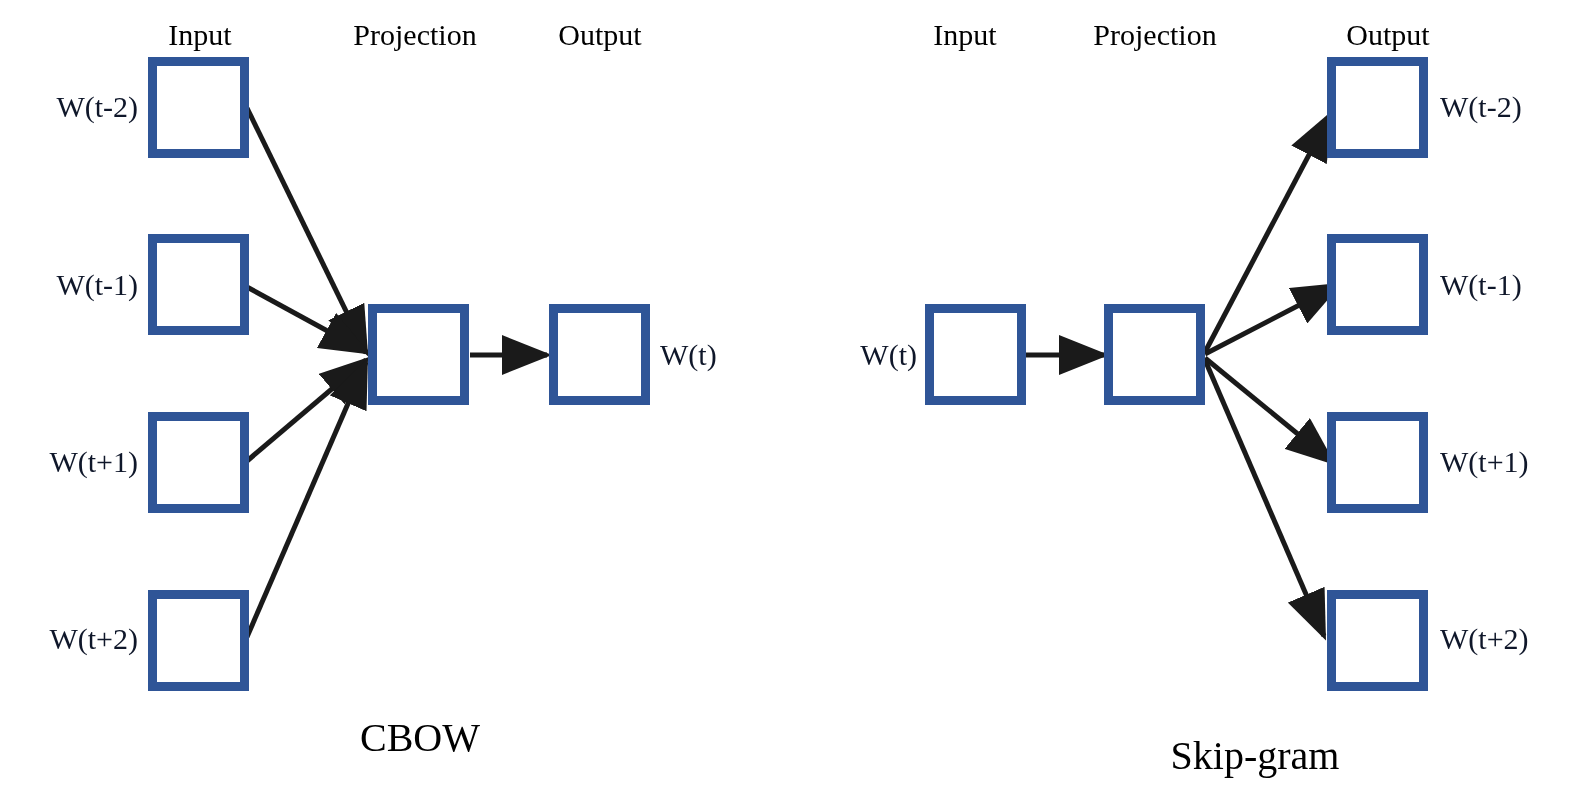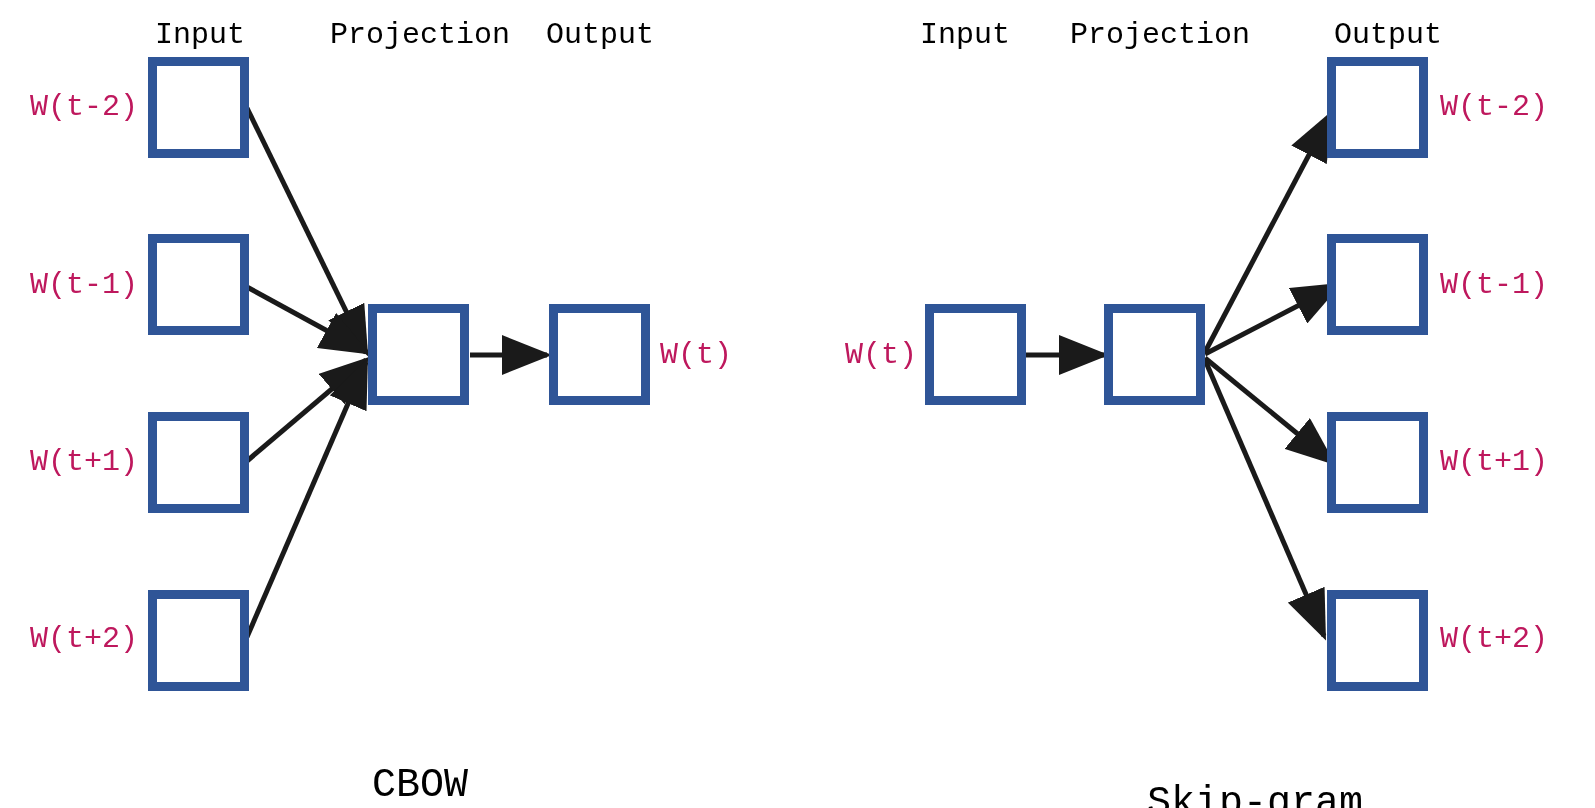--- a/index.html
+++ b/index.html
@@ -11,21 +11,20 @@
   body {
     font-family: "Liberation Serif", "DejaVu Serif", serif;
     color: #000000;
   }
   #canvas {
     position: relative;
     width: 1581px;
     height: 808px;
     background: #ffffff;
     overflow: hidden;
-    font-family: Liberation Mono, monospace;
   }
   
   .node-box {
     position: absolute;
     box-sizing: border-box;
     background: #ffffff;
     border: 9px solid #2f5597;
   }
   
   .col-header {
@@ -34,36 +33,35 @@
     line-height: 34px;
     white-space: nowrap;
     text-align: center;
     color: #000000;
   }
   .word-label {
     position: absolute;
     font-size: 30px;
     line-height: 34px;
     white-space: nowrap;
-    color: #be185d;
+    color: #0f172a;
   }
   .word-label.right-align {
     text-align: right;
   }
   .word-label.left-align {
     text-align: left;
   }
   .model-caption {
     position: absolute;
     font-size: 40px;
     line-height: 46px;
     white-space: nowrap;
     text-align: center;
     color: #000000;
-    margin-top: 48px;
   }
   
   .edges {
     position: absolute;
     left: 0;
     top: 0;
     width: 1595px;
     height: 808px;
     pointer-events: none;
   }

